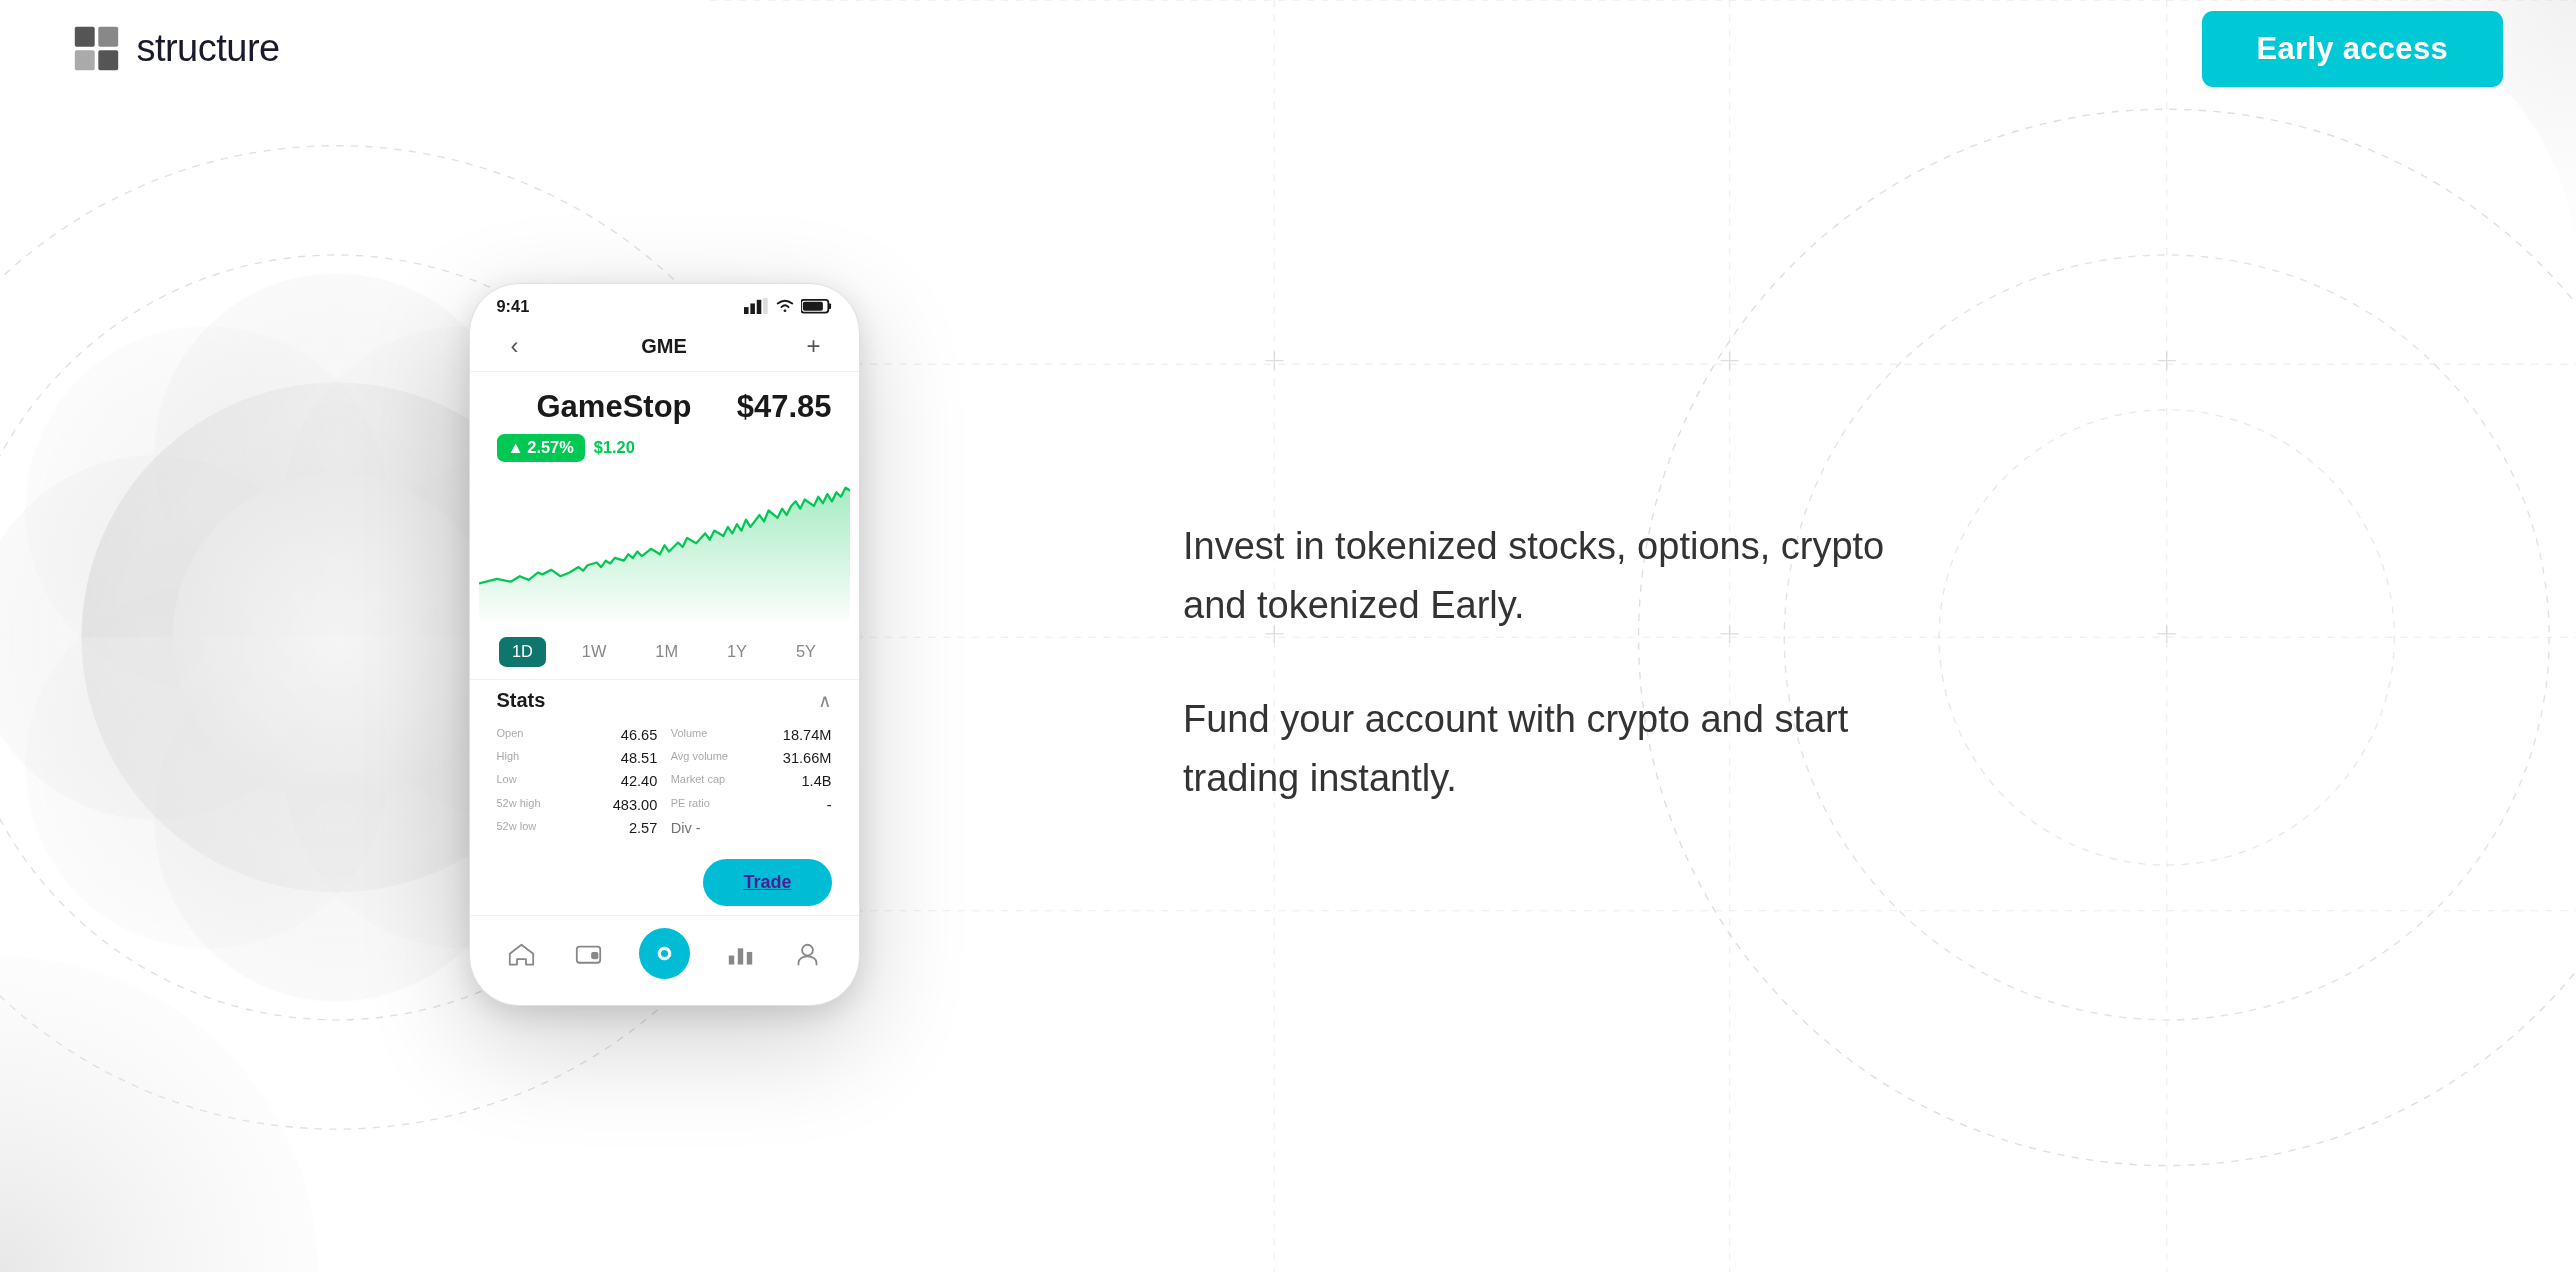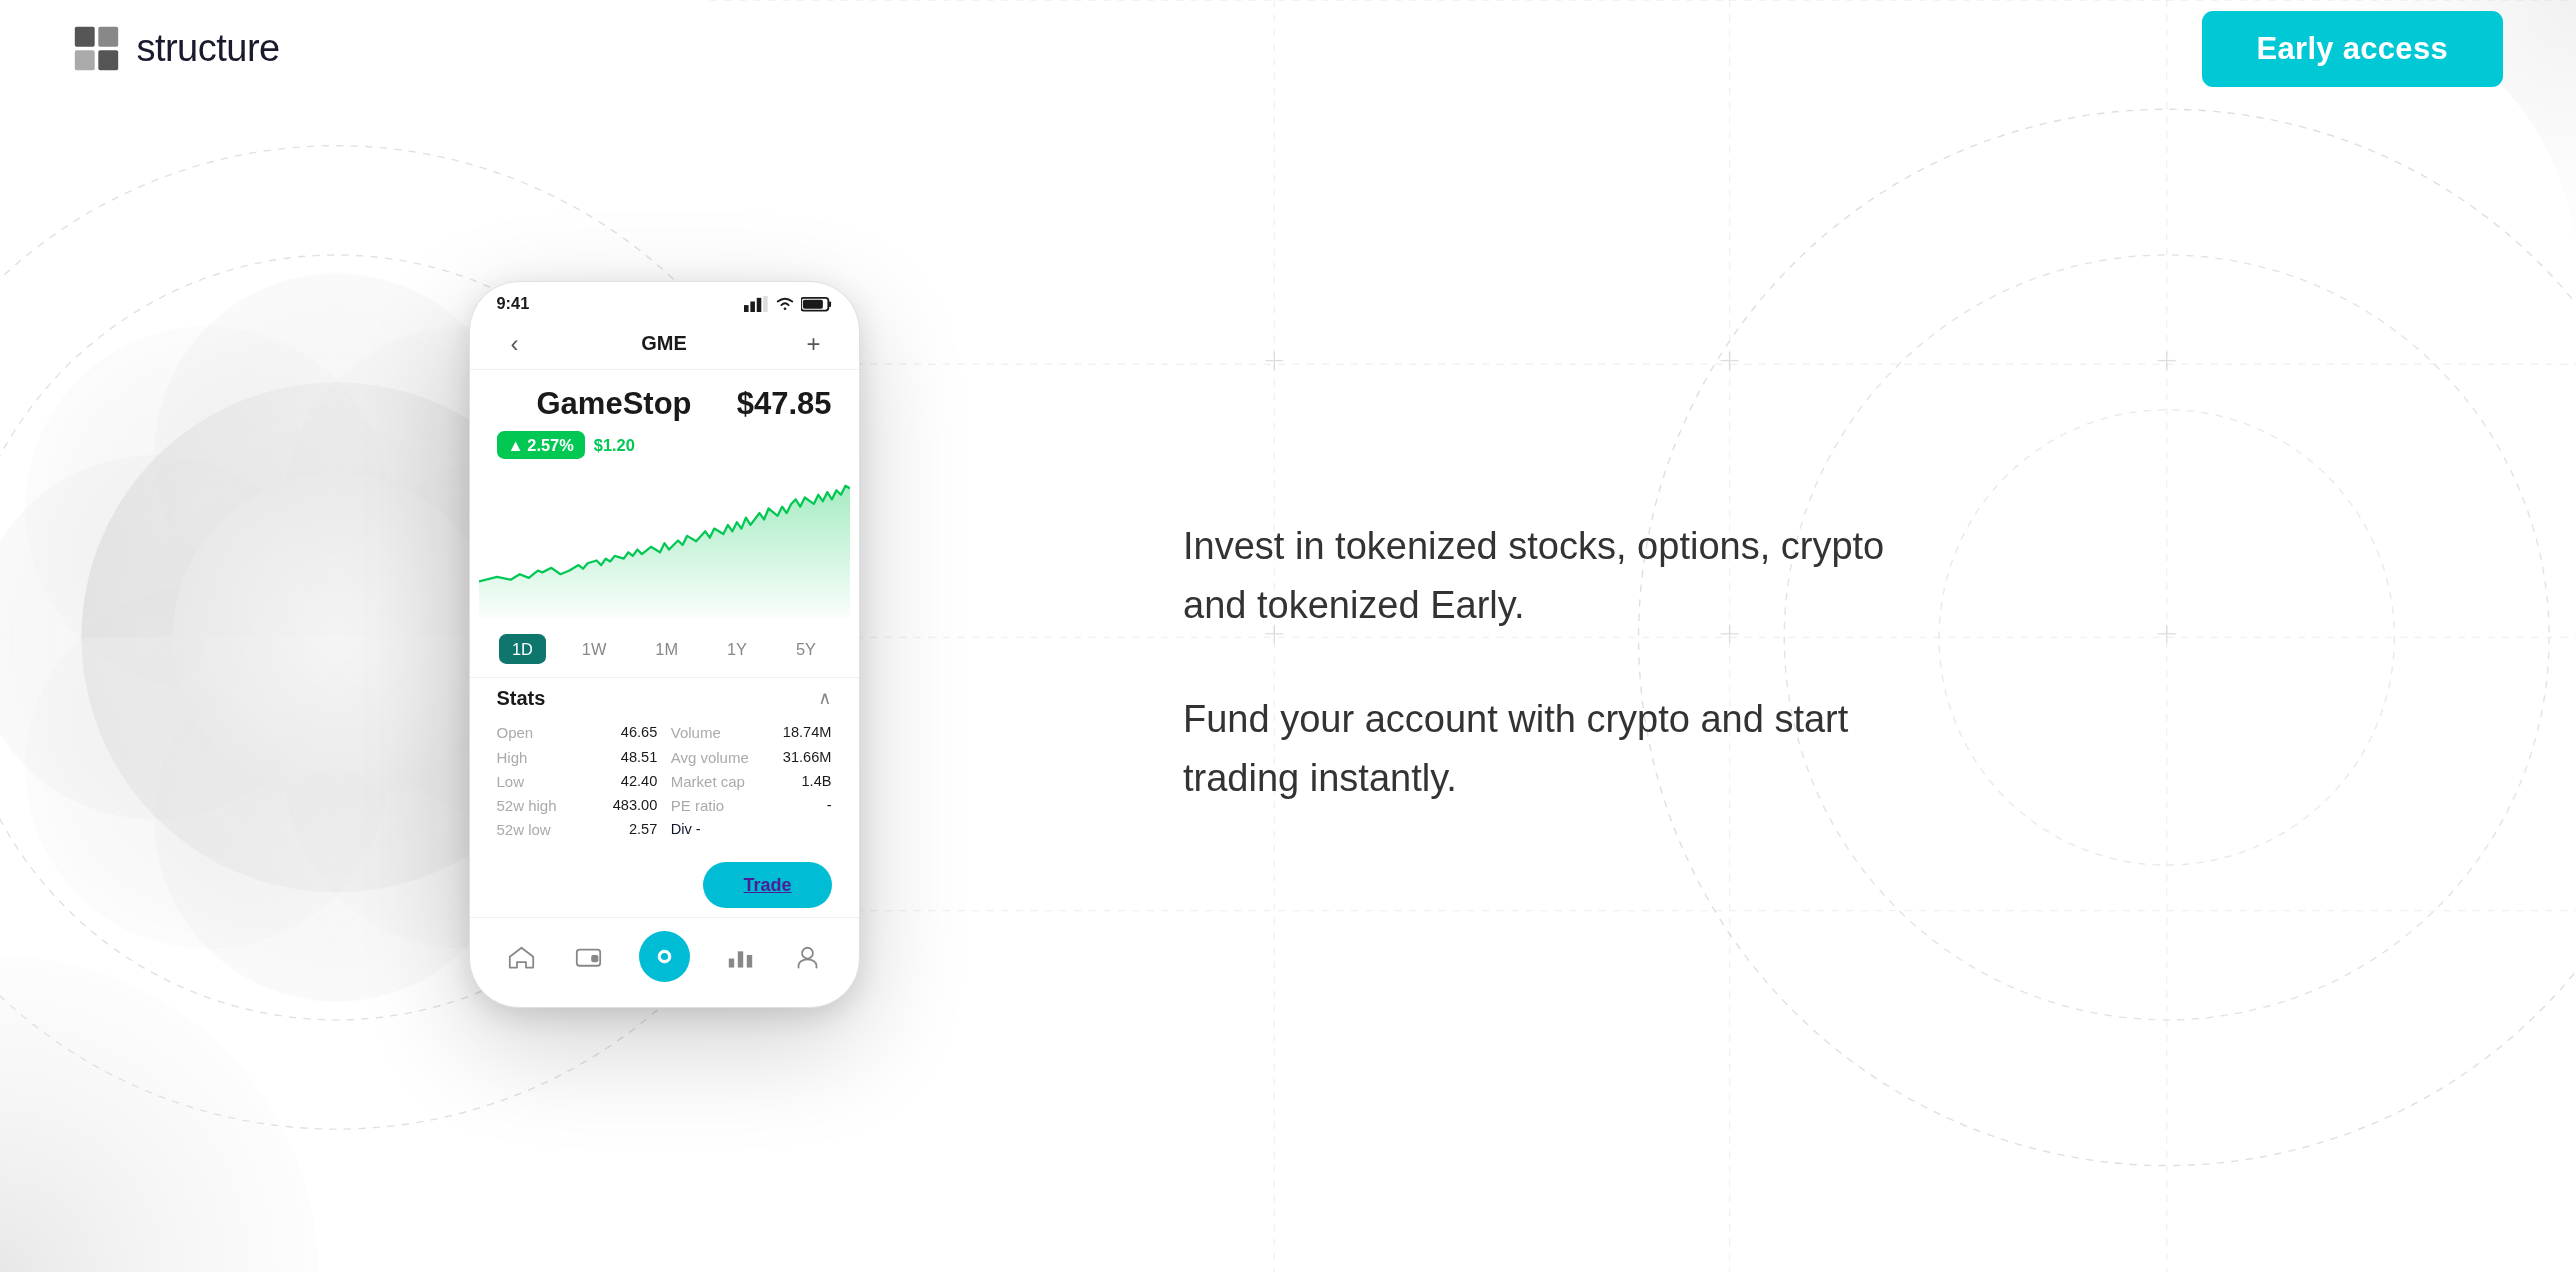--- a/index.html
+++ b/index.html
@@ -244,41 +244,41 @@
       padding: 3.6px 0;
     }
 
     .stats-col {
       display: flex;
       justify-content: space-between;
       width: 48%;
     }
 
     .stat-label {
-      font-size: 15px;
+      font-size: 11px;
       color: #aaa;
     }
 
     .stat-value {
       font-size: 14.6px;
       color: #1a1a1a;
       font-weight: 500;
     }
 
     
     .trade-row {
       padding: 5.5px 27px 9px;
       display: flex;
       justify-content: space-between;
       align-items: center;
     }
 
     .div-label {
       font-size: 14.6px;
-      color: #0f172a;
+      color: #737373;
     }
 
     .trade-btn {
       background: #00bcd4;
       color: #4c1d95;
       border: none;
       border-radius: 27px;
       padding: 12.7px 40px;
       font-size: 18px;
       font-weight: 600;

